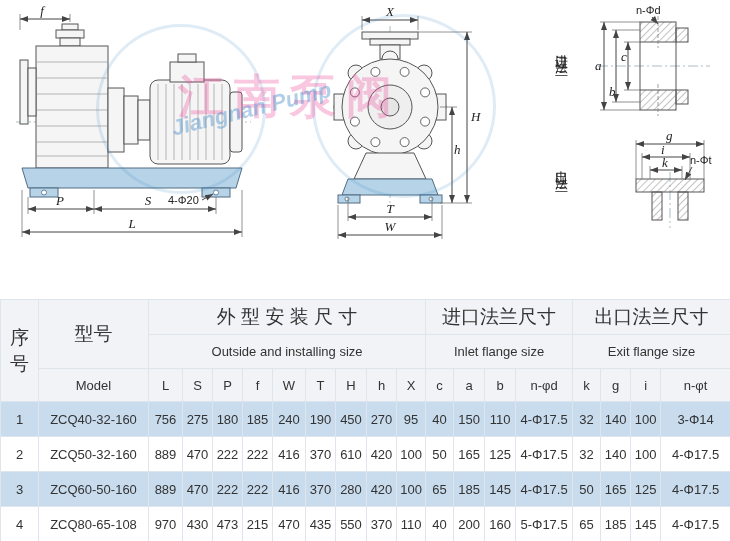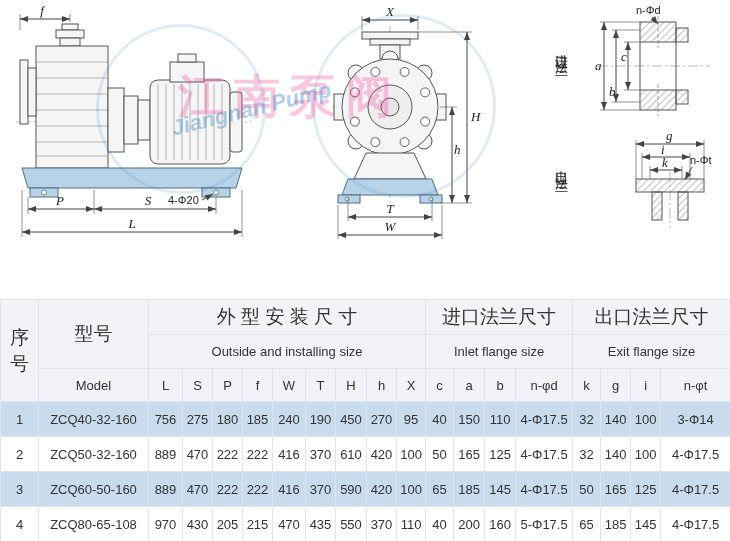--- a/index.html
+++ b/index.html
@@ -385,38 +385,38 @@
       </tr>
       <tr style="background: rgb(201, 220, 238);">
         <td>3</td>
         <td>ZCQ60-50-160</td>
         <td>889</td>
         <td>470</td>
         <td>222</td>
         <td>222</td>
         <td>416</td>
         <td>370</td>
-        <td>590</td>
+        <td>280</td>
         <td>420</td>
         <td>100</td>
         <td>65</td>
         <td>185</td>
         <td>145</td>
         <td>4-Φ17.5</td>
         <td>50</td>
         <td>165</td>
         <td>125</td>
         <td>4-Φ17.5</td>
       </tr>
       <tr>
         <td>4</td>
         <td>ZCQ80-65-108</td>
         <td>970</td>
         <td>430</td>
-        <td>205</td>
+        <td>473</td>
         <td>215</td>
         <td>470</td>
         <td>435</td>
         <td>550</td>
         <td>370</td>
         <td>110</td>
         <td>40</td>
         <td>200</td>
         <td>160</td>
         <td>5-Φ17.5</td>

